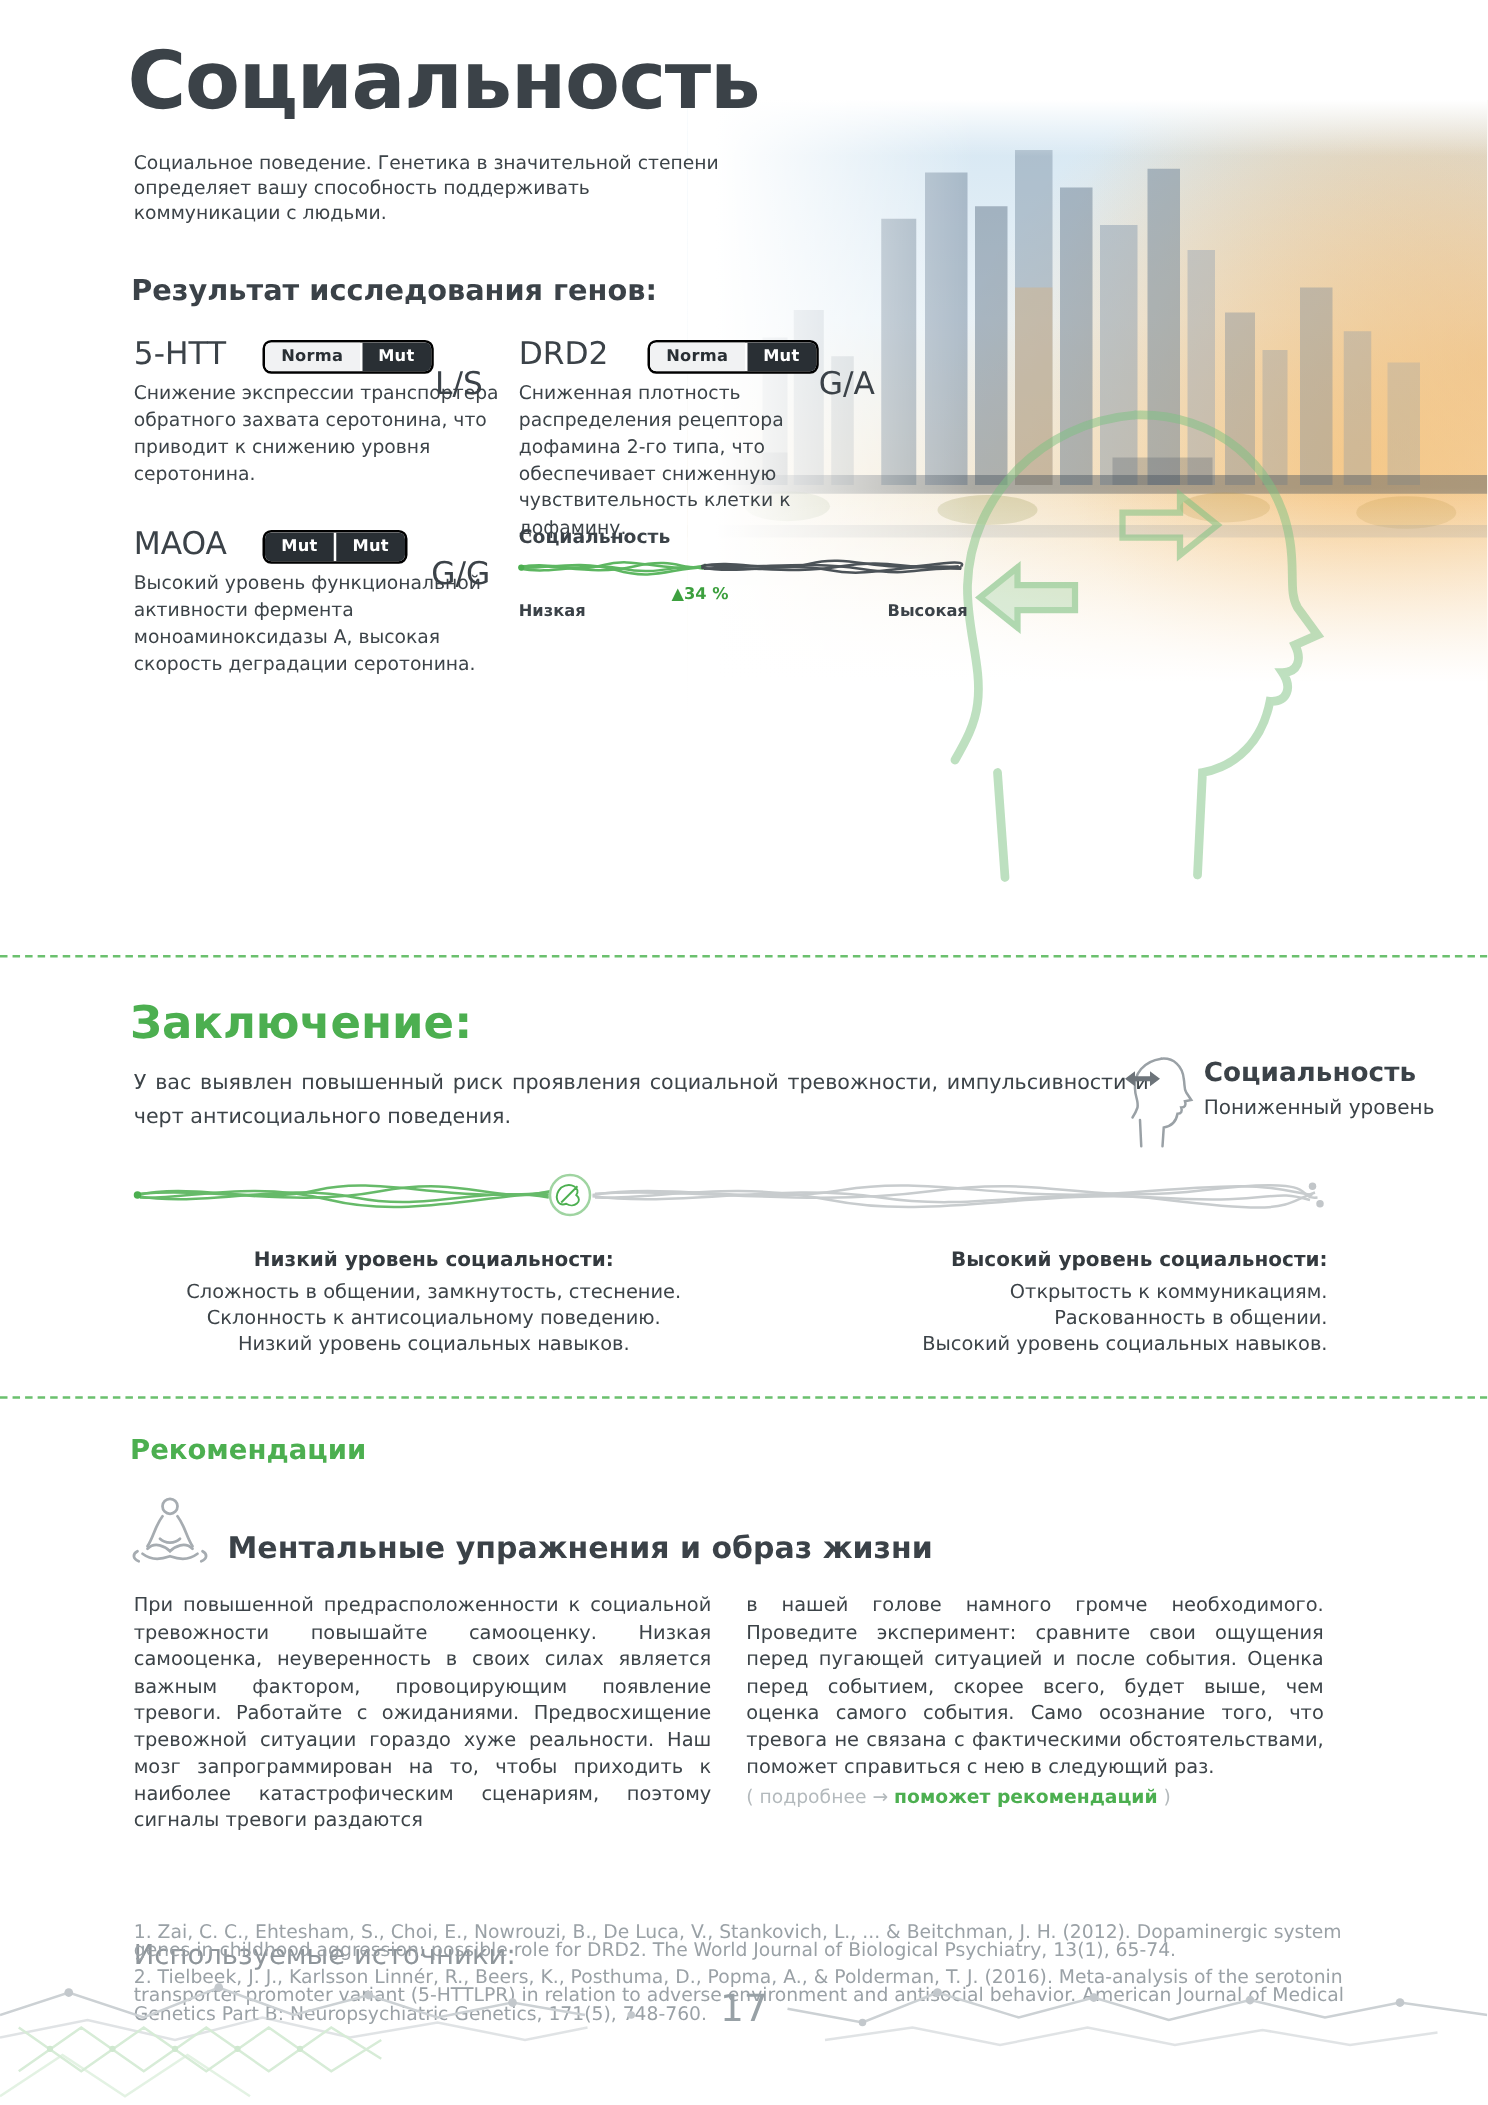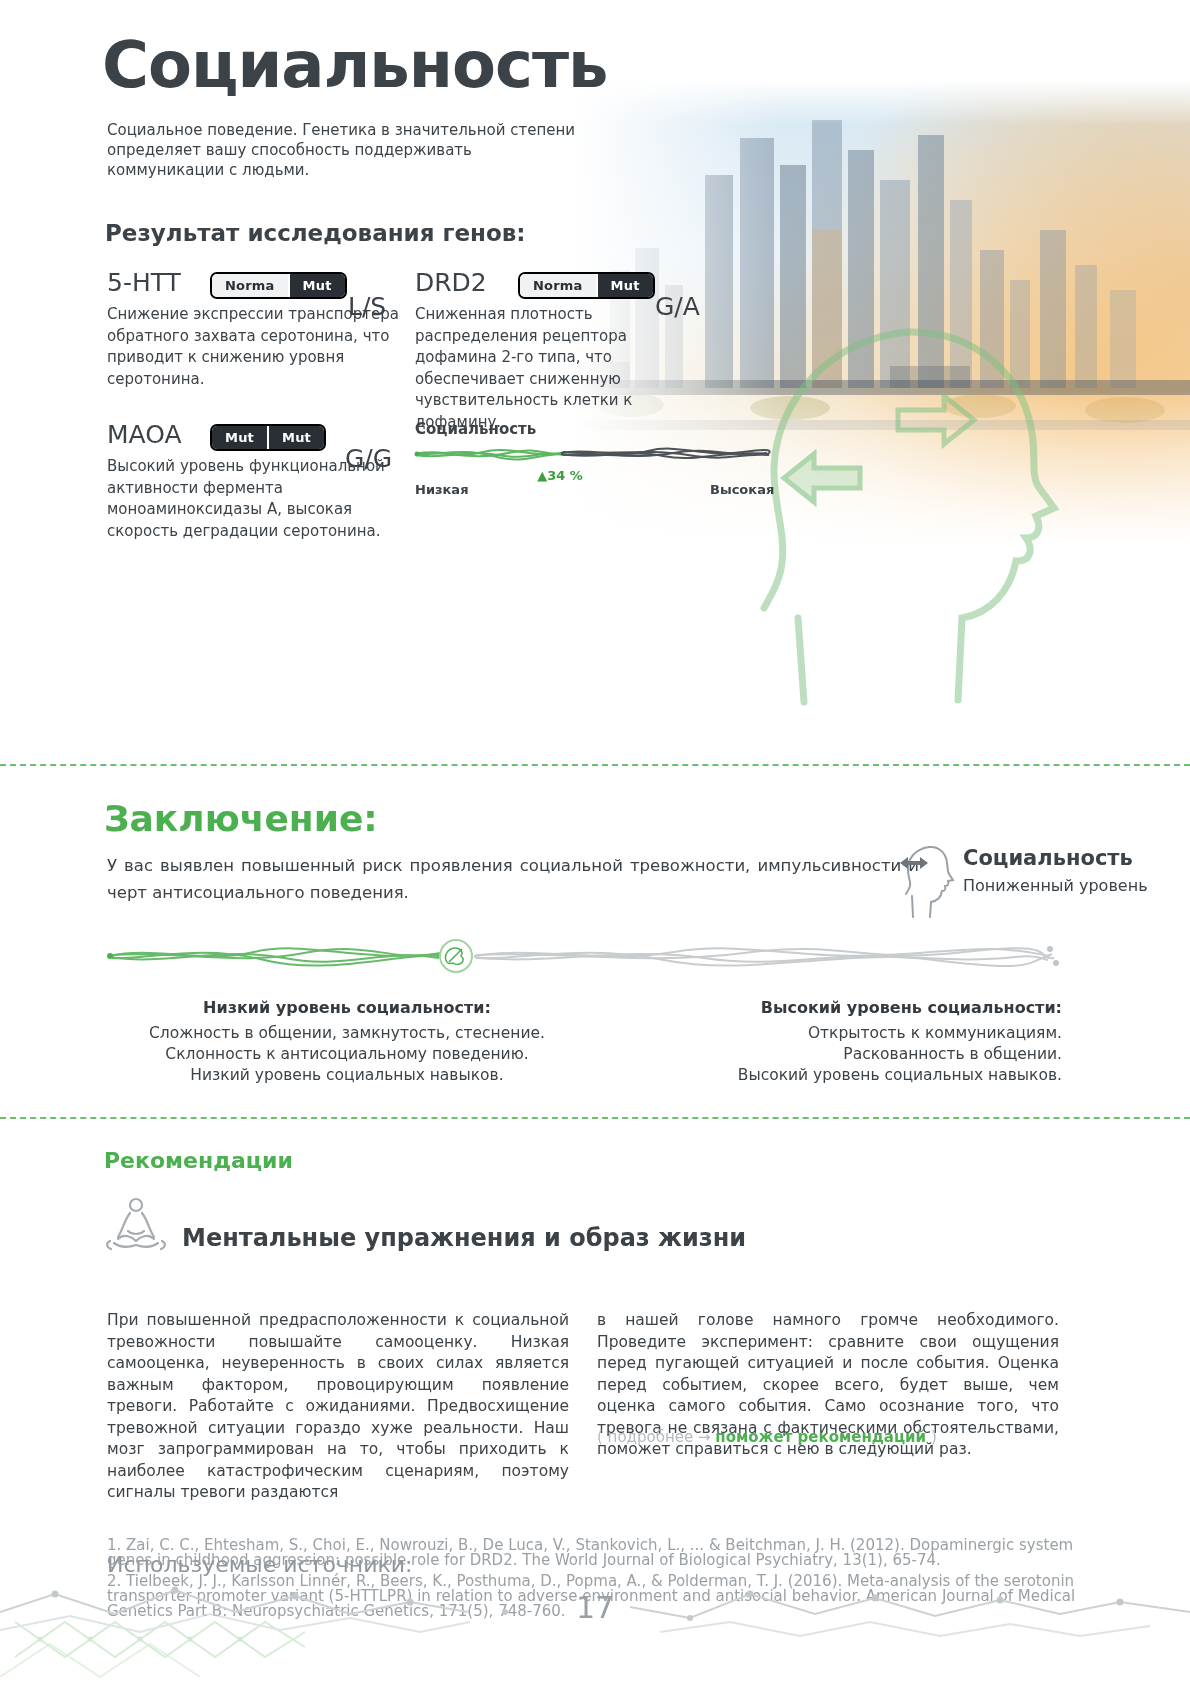--- a/index.html
+++ b/index.html
@@ -53,21 +53,21 @@
   .badge-title { left:963px; top:846px; font-size:21px; font-weight:bold; color:#3b4248; }
   .badge-sub   { left:963px; top:876px; font-size:16px; color:#3c4348; }
 
   .list-title { font-size:16px; font-weight:bold; color:#343a3f; }
   .list-line  { font-size:15.5px; line-height:21px; color:#3c4348; }
   .low-list  { left:107px; top:998px; width:480px; text-align:center; }
   .high-list { left:582px; top:998px; width:480px; text-align:right; }
 
   .h3-green { left:104px; top:1148px; font-size:22px; color:#4caf50; }
   .sub-h { left:182px; top:1224px; font-size:24px; color:#3b4248; }
-  .col { top:1274px; width:462px; font-size:15.5px; line-height:21.5px; text-align:justify; color:#3c4348;margin-top:36px; }
+  .col { top:1274px; width:462px; font-size:15.5px; line-height:21.5px; text-align:justify; color:#3c4348; }
   .col-1 { left:107px; }
   .col-2 { left:597px; }
   .more-line { left:597px; top:1428px; font-size:15px; color:#b4babd; }
   .more-link { color:#4caf50; font-weight:bold; cursor:pointer; }
 
   .src-h { left:107px; top:1552px; font-size:22px; color:#8e959a; }
   .src-item { left:107px; width:990px; font-size:15px; line-height:15px; color:#9aa1a6; }
 
   .page-num { left:500px; top:1590px; width:190px; text-align:center;
               font-size:30px; color:#98a1a6; }

